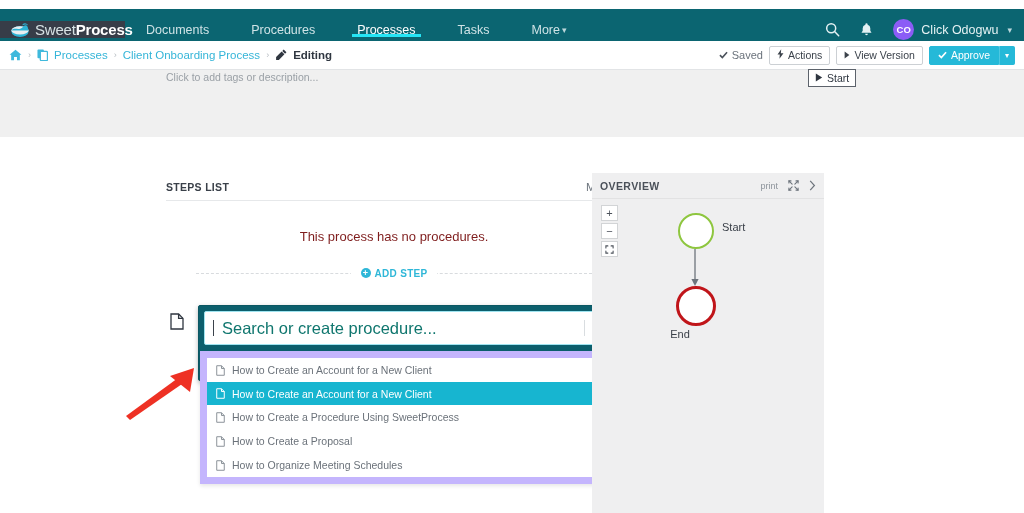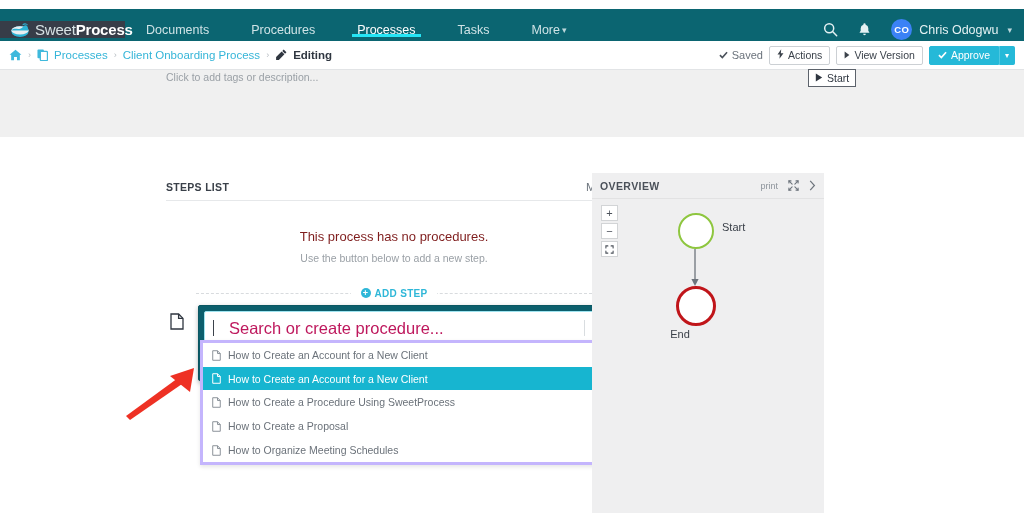--- a/index.html
+++ b/index.html
@@ -40,21 +40,21 @@
     margin-left: auto; display: flex; align-items: center; gap: 0px; padding-right: 12px;
   }
   .nav-icon-btn {
     width: 34px; height: 41px; display: flex; align-items: center; justify-content: center;
     color: #e4f1f3; cursor: pointer;
   }
   .user-chip {
     display: flex; align-items: center; gap: 7px; padding-left: 10px; cursor: pointer;
   }
   .avatar {
-    width: 21px; height: 21px; border-radius: 50%; background: #3b82f6;
+    width: 21px; height: 21px; border-radius: 50%; background: #8b5cf6;
     color: #fff; font-size: 9.5px; font-weight: bold; display: flex;
     align-items: center; justify-content: center; letter-spacing: 0.3px;
   }
   .user-name { font-size: 12.5px; color: #e6f2f3; white-space: nowrap; }
   .caret-down { font-size: 9px; color: #bcd8dc; margin-left: 2px; }
 
   
   .crumbbar {
     position: absolute; left: 0; top: 41px; width: 1024px; height: 29px;
     background: #ffffff; border-bottom: 1px solid #e2e4e6;
@@ -156,32 +156,32 @@
   }
   .combo-input-box {
     position: absolute; left: 5px; top: 5px; width: 408px; height: 34px;
     background: #ffffff; border: 1px solid #9fe4f0; border-radius: 2px;
     display: flex; align-items: center;
   }
   .combo-caret-line {
     width: 1px; height: 16px; background: #3b424b; margin-left: 8px; flex: none;
   }
   .combo-placeholder {
-    font-size: 16.5px; color: #be185d; margin-left: 15px; white-space: nowrap;
+    font-size: 16.5px; color: #0f766e; margin-left: 8px; white-space: nowrap;
   }
   .combo-divider { margin-left: auto; width: 1px; height: 16px; background: #d9dde0; }
   .combo-chevron {
     width: 26px; display: flex; align-items: center; justify-content: center;
     color: #6d757e; font-size: 10px; cursor: pointer;
   }
 
   
   .dropdown {
-    position: absolute; left: 200px; top: 340px; width: 413px;
-    background: #ffffff; border: 3px solid #c4b5fd;
+    position: absolute; left: 200px; top: 351px; width: 413px;
+    background: #ffffff; border: 7px solid #c4b5fd;
     box-shadow: 0 2px 4px rgba(0,0,0,0.10);
   }
   .dd-item {
     height: 24px; display: flex; align-items: center; gap: 7px;
     padding: 0 0 0 9px; font-size: 10.5px; color: #6b727a; cursor: pointer;
   }
   .dd-item .dd-ico { color: #8b9299; display: inline-flex; }
   .dd-item.sel { background: #17b5d0; color: #ffffff; height: 23px; }
   .dd-item.sel .dd-ico { color: #ffffff; }
 
@@ -276,21 +276,21 @@
         </svg>
       </div>
       <div class="nav-icon-btn">
         <svg width="13" height="15" viewBox="0 0 14 16" fill="currentColor">
           <path d="M7 1.2a1.2 1.2 0 0 1 1.2 1.2v.5a4 4 0 0 1 2.9 3.85v2.6l1.3 2.1H1.6l1.3-2.1v-2.6A4 4 0 0 1 5.8 2.9v-.5A1.2 1.2 0 0 1 7 1.2z"></path>
           <path d="M5.5 12.6h3a1.5 1.5 0 0 1-3 0z"></path>
         </svg>
       </div>
       <div class="user-chip">
         <span class="avatar">CO</span>
-        <span class="user-name">Chris Odogwu</span>
+        <span class="user-name">Click Odogwu</span>
         <span class="caret-down">▾</span>
       </div>
     </div>
   </div>
 
   <div class="crumbbar">
     <div class="crumbs">
       <span class="crumb-ico">
         <svg width="13" height="12" viewBox="0 0 14 13" fill="currentColor">
           <path d="M7 0.8 L13.4 6.2 H11.7 V12.2 H8.6 V8.6 H5.4 V12.2 H2.3 V6.2 H0.6 Z"></path>
@@ -372,21 +372,20 @@
 
   <div class="steps-panel">
     <div class="steps-head">
       <span class="steps-title">STEPS LIST</span>
       <span class="steps-more">
         <span>More</span>
         <span>▾</span>
       </span>
     </div>
     <div class="empty-title">This process has no procedures.</div>
-    <div class="empty-sub">Use the button below to add a new step.</div>
     <div class="addstep-wrap">
       <span class="addstep-btn">
         <span class="plus-circle">+</span>
         <span>ADD STEP</span>
       </span>
     </div>
   </div>
 
   <span class="row-doc-icon">
     <svg width="14" height="17" viewBox="0 0 14 17" fill="none" stroke="currentColor" stroke-width="1.3">

